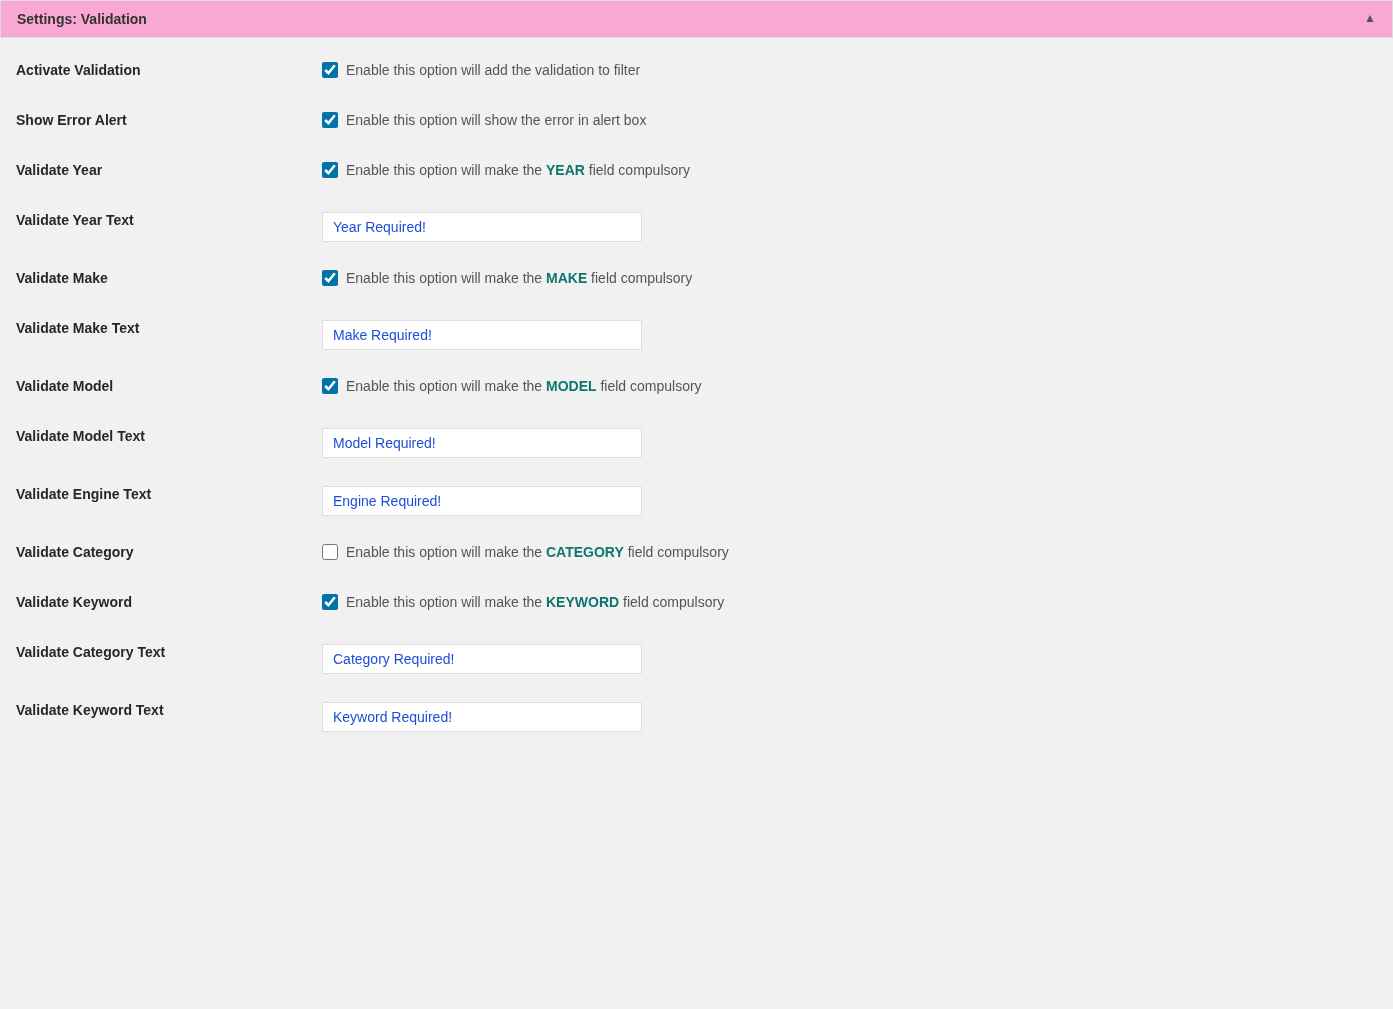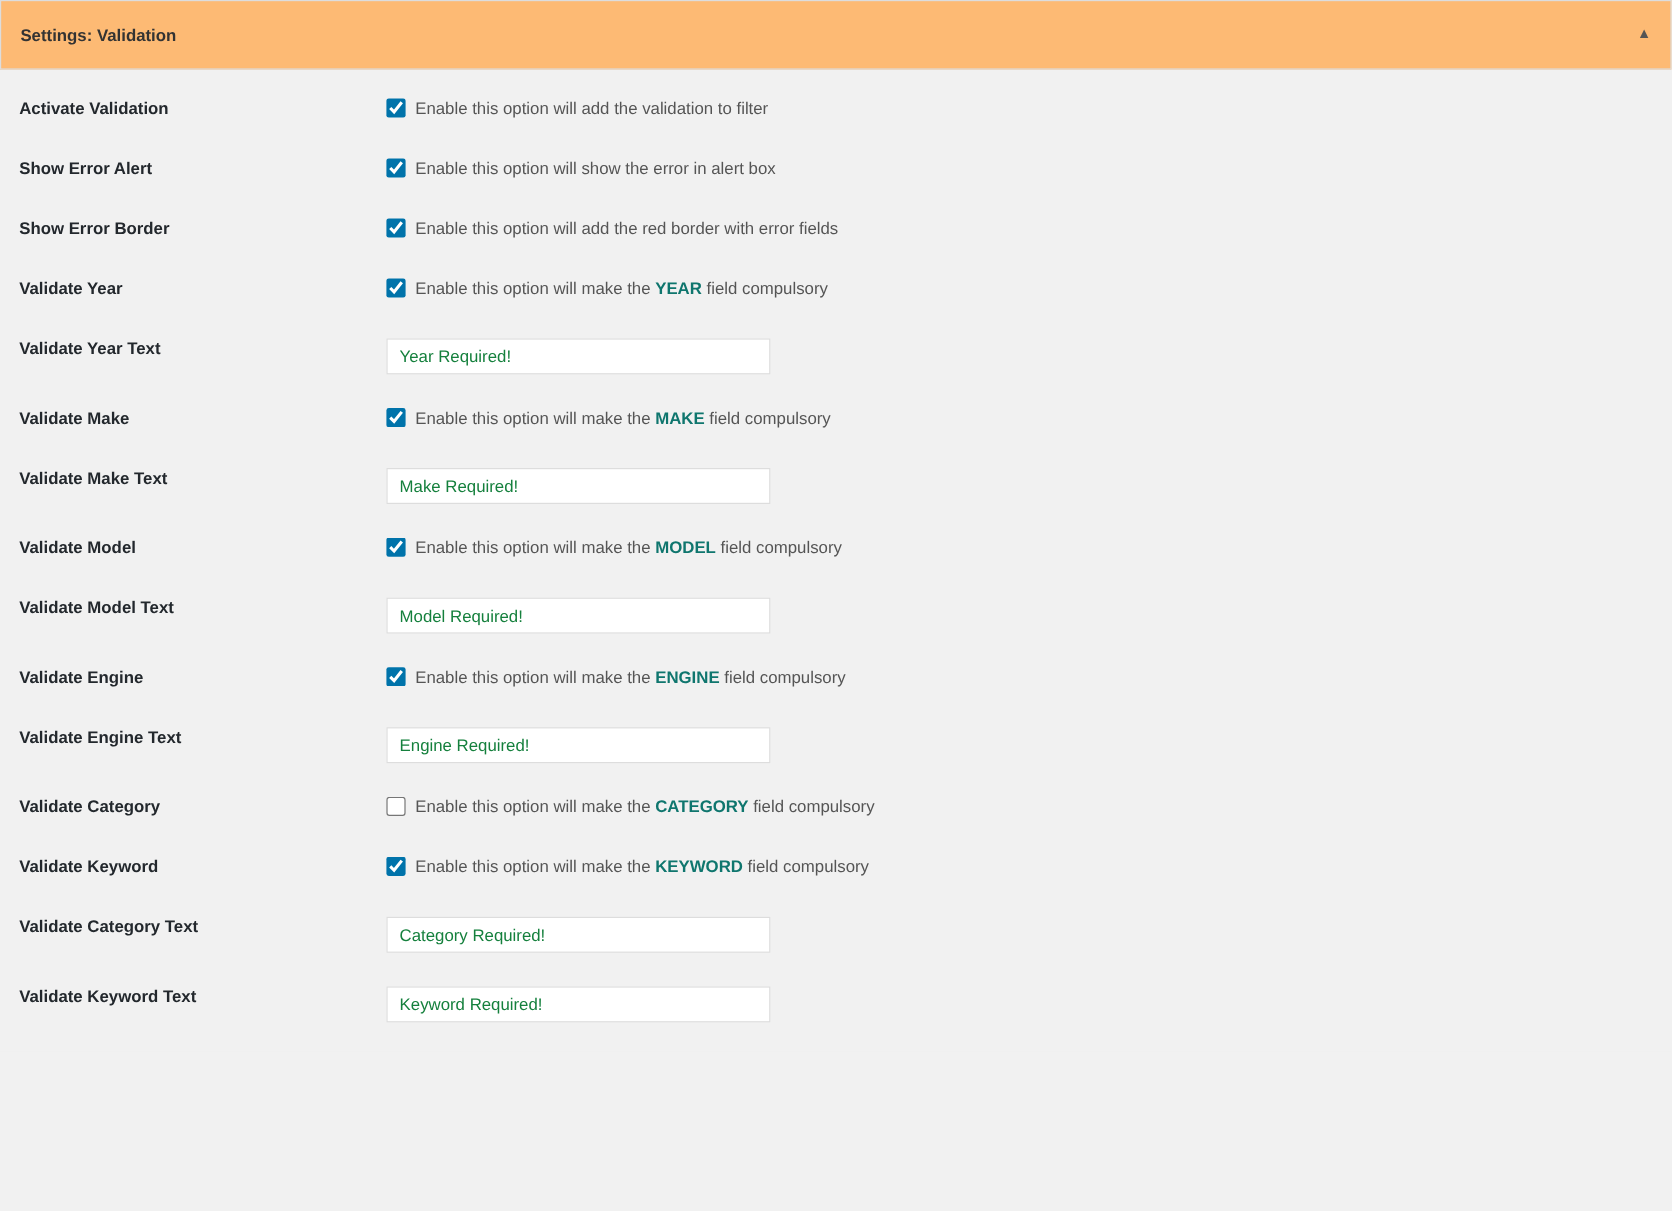--- a/index.html
+++ b/index.html
@@ -16,23 +16,23 @@
       width: 1393px;
       min-height: 1009px;
     }
 
     .settings-panel {
       background-color: #f1f1f1;
       width: 100%;
     }
 
     .panel-header {
-      background-color: #fdba74;
+      background-color: #f9a8d4;
       border: 1px solid #ddd;
-      padding: 20px 16px;
+      padding: 10px 16px;
       display: flex;
       justify-content: space-between;
       align-items: flex-start;
       margin-bottom: 0;
     }
 
     .panel-header-title {
       font-weight: bold;
       font-size: 14px;
       color: #333;
@@ -92,21 +92,21 @@
       font-weight: bold;
       color: #0f766e;
     }
 
     .text-input {
       width: 320px;
       padding: 6px 10px;
       border: 1px solid #ddd;
       background-color: #fff;
       font-size: 14px;
-      color: #15803d;
+      color: #1d4ed8;
       outline: none;
     }
   </style>
 </head>
 <body>
 
 <div class="settings-panel">
   <div class="panel-header">
     <span class="panel-header-title">Settings: Validation</span>
     <span class="panel-header-arrow">▲</span>
@@ -125,29 +125,20 @@
       <div class="settings-row">
         <div class="settings-label">Show Error Alert</div>
         <div class="settings-control">
           <div class="checkbox-wrapper">
             <input type="checkbox" checked="" style="">
             <span class="checkbox-description">Enable this option will show the error in alert box</span>
           </div>
         </div>
       </div>
       <div class="settings-row">
-        <div class="settings-label">Show Error Border</div>
-        <div class="settings-control">
-          <div class="checkbox-wrapper">
-            <input type="checkbox" checked="" style="">
-            <span class="checkbox-description">Enable this option will add the red border with error fields</span>
-          </div>
-        </div>
-      </div>
-      <div class="settings-row">
         <div class="settings-label">Validate Year</div>
         <div class="settings-control">
           <div class="checkbox-wrapper">
             <input type="checkbox" checked="" style="">
             <span class="checkbox-description">Enable this option will make the <strong>YEAR</strong> field compulsory</span>
           </div>
         </div>
       </div>
       <div class="settings-row">
         <div class="settings-label">Validate Year Text</div>
@@ -176,29 +167,20 @@
           <div class="checkbox-wrapper">
             <input type="checkbox" checked="" style="">
             <span class="checkbox-description">Enable this option will make the <strong>MODEL</strong> field compulsory</span>
           </div>
         </div>
       </div>
       <div class="settings-row">
         <div class="settings-label">Validate Model Text</div>
         <div class="settings-control">
           <input type="text" class="text-input" value="Model Required!" style="">
-        </div>
-      </div>
-      <div class="settings-row">
-        <div class="settings-label">Validate Engine</div>
-        <div class="settings-control">
-          <div class="checkbox-wrapper">
-            <input type="checkbox" checked="" style="">
-            <span class="checkbox-description">Enable this option will make the <strong>ENGINE</strong> field compulsory</span>
-          </div>
         </div>
       </div>
       <div class="settings-row">
         <div class="settings-label">Validate Engine Text</div>
         <div class="settings-control">
           <input type="text" class="text-input" value="Engine Required!" style="">
         </div>
       </div>
       <div class="settings-row">
         <div class="settings-label">Validate Category</div>

